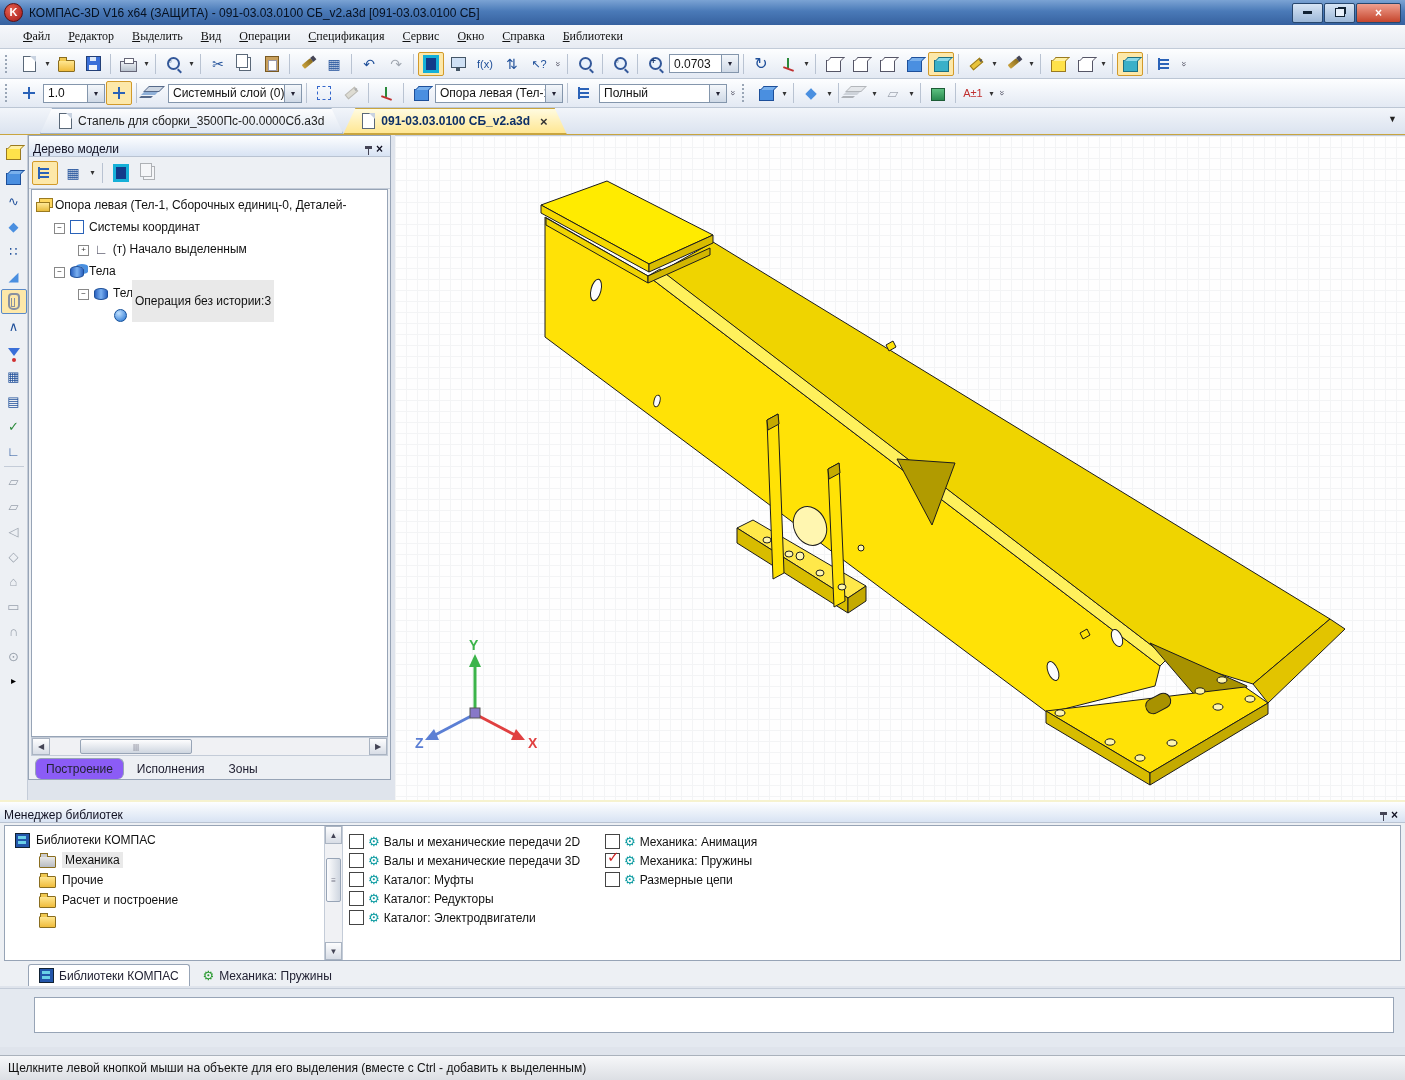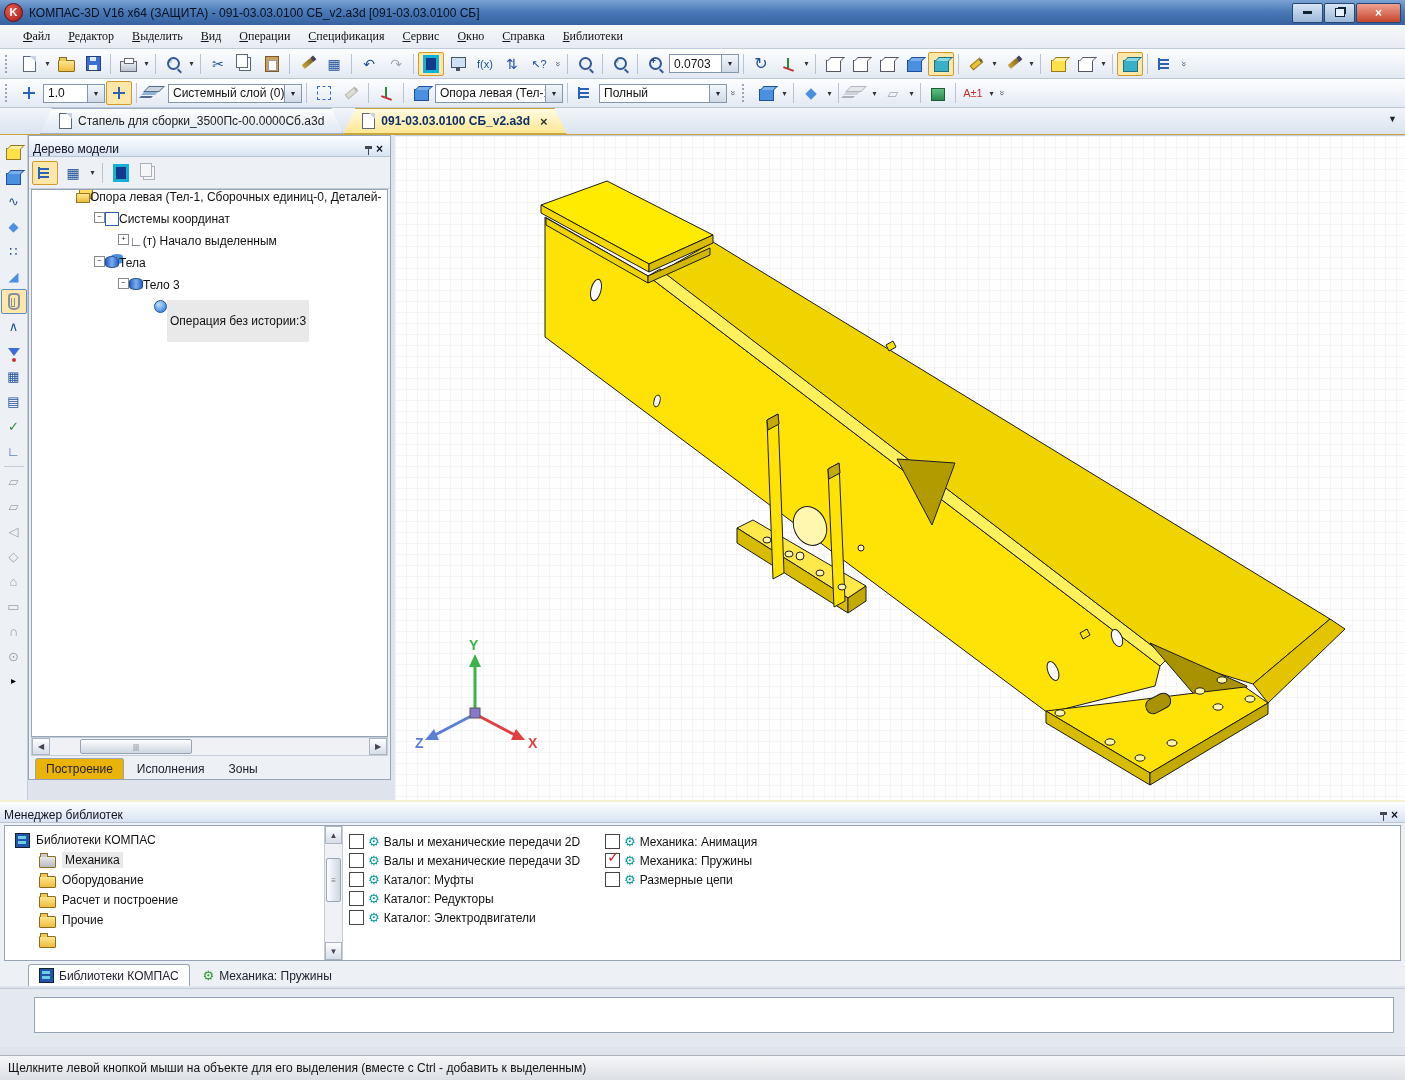--- a/index.html
+++ b/index.html
@@ -131,31 +131,31 @@
   .ssep{width:20px;height:1px;background:#c4ccd8;margin:2px 0;}
   .handle{margin-top:6px;font-size:10px;color:#000;}
 
   
   #treepanel{left:28px;top:135px;width:363px;height:645px;background:#edf0f4;border:1px solid #97a4b6;box-sizing:border-box;display:flex;flex-direction:column;}
   .pcap{height:20px;background:linear-gradient(180deg,#fdfeff,#d8e3f3);border-bottom:1px solid #b9c3d2;
     display:flex;align-items:flex-end;padding:0 4px;font-size:12px;color:#112;}
   .pcap .sp{flex:1;}
   .ptool{height:27px;display:flex;align-items:center;gap:2px;padding:2px 3px;border-bottom:1px solid #c4ccd8;}
   #treebody{flex:1;background:#fff;border:1px solid #97a4b6;margin:0 2px;overflow:hidden;position:relative;font-size:12px;}
-  .trow{height:22px;display:flex;align-items:flex-start;white-space:nowrap;margin-left:40px;}
+  .trow{height:22px;display:flex;align-items:flex-end;gap:5px;white-space:nowrap;}
   .trow .lbl{color:#111;}
   .trow.sel .lbl{background:#e9e9e9;padding:14px 3px;}
   .exp{width:9px;height:9px;border:1px solid #888;background:#fff;font-size:8px;line-height:7px;text-align:center;color:#333;flex:none;}
   #hscroll{height:17px;margin:0 2px;background:#f0f1f4;border:1px solid #c4ccd8;display:flex;align-items:center;}
   .sarrow{width:16px;height:15px;background:linear-gradient(#fdfdfe,#d8dde6);border:1px solid #aab4c2;font-size:8px;color:#445;display:flex;align-items:center;justify-content:center;}
   .sthumb{width:110px;height:13px;margin-left:30px;background:linear-gradient(#fdfdfe,#cfd6e0);border:1px solid #97a4b6;border-radius:2px;display:flex;align-items:center;justify-content:center;font-size:8px;color:#778;}
   #treetabs{height:23px;display:flex;align-items:flex-end;padding-left:6px;gap:2px;background:#edf0f4;}
   .ttab{height:20px;padding:0 10px;display:flex;align-items:center;font-size:12px;color:#223;
     border:1px solid transparent;border-bottom:none;border-radius:3px 3px 0 0;}
-  .ttab.active{background:#eab308;border-color:#97a4b6;}
+  .ttab.active{background:#8b5cf6;border-color:#97a4b6;border-radius:6px;}
 
   
   #viewport{left:395px;top:135px;width:1010px;height:665px;background:#fefefe;
     background-image:linear-gradient(#f3f4f5 1px,transparent 1px),linear-gradient(90deg,#f3f4f5 1px,transparent 1px);
     background-size:11px 11px;border-top:1px solid #c4ccd8;}
   #viewport svg{position:absolute;left:0;top:0;}
 
   
   #libman{left:0;top:800px;width:1405px;height:186px;background:#edf0f4;border-top:2px solid #f6f2cf;box-sizing:border-box;display:flex;flex-direction:column;}
   #libbody{flex:1;margin:2px 4px 0 4px;background:#fff;border:1px solid #97a4b6;display:flex;overflow:hidden;}
@@ -666,29 +666,25 @@
       <div class="librow">
         <i class="ic i-drawer"></i>
         <span class="lbl">Библиотеки КОМПАС</span>
       </div>
       <div class="librow child sel">
         <i class="ic i-folder gray"></i>
         <span class="lbl">Механика</span>
       </div>
       <div class="librow child">
         <i class="ic i-folder"></i>
-        <span class="lbl">Оборудование</span>
+        <span class="lbl">Прочие</span>
       </div>
       <div class="librow child">
         <i class="ic i-folder"></i>
         <span class="lbl">Расчет и построение</span>
-      </div>
-      <div class="librow child">
-        <i class="ic i-folder"></i>
-        <span class="lbl">Прочие</span>
       </div>
       <div class="librow child">
         <i class="ic i-folder"></i>
       </div>
       <div id="libvscroll">
         <div class="sarrow">▲</div>
         <div class="vthumb">≡</div>
         <div class="sarrow" style="margin-top:auto">▼</div>
       </div>
     </div>

